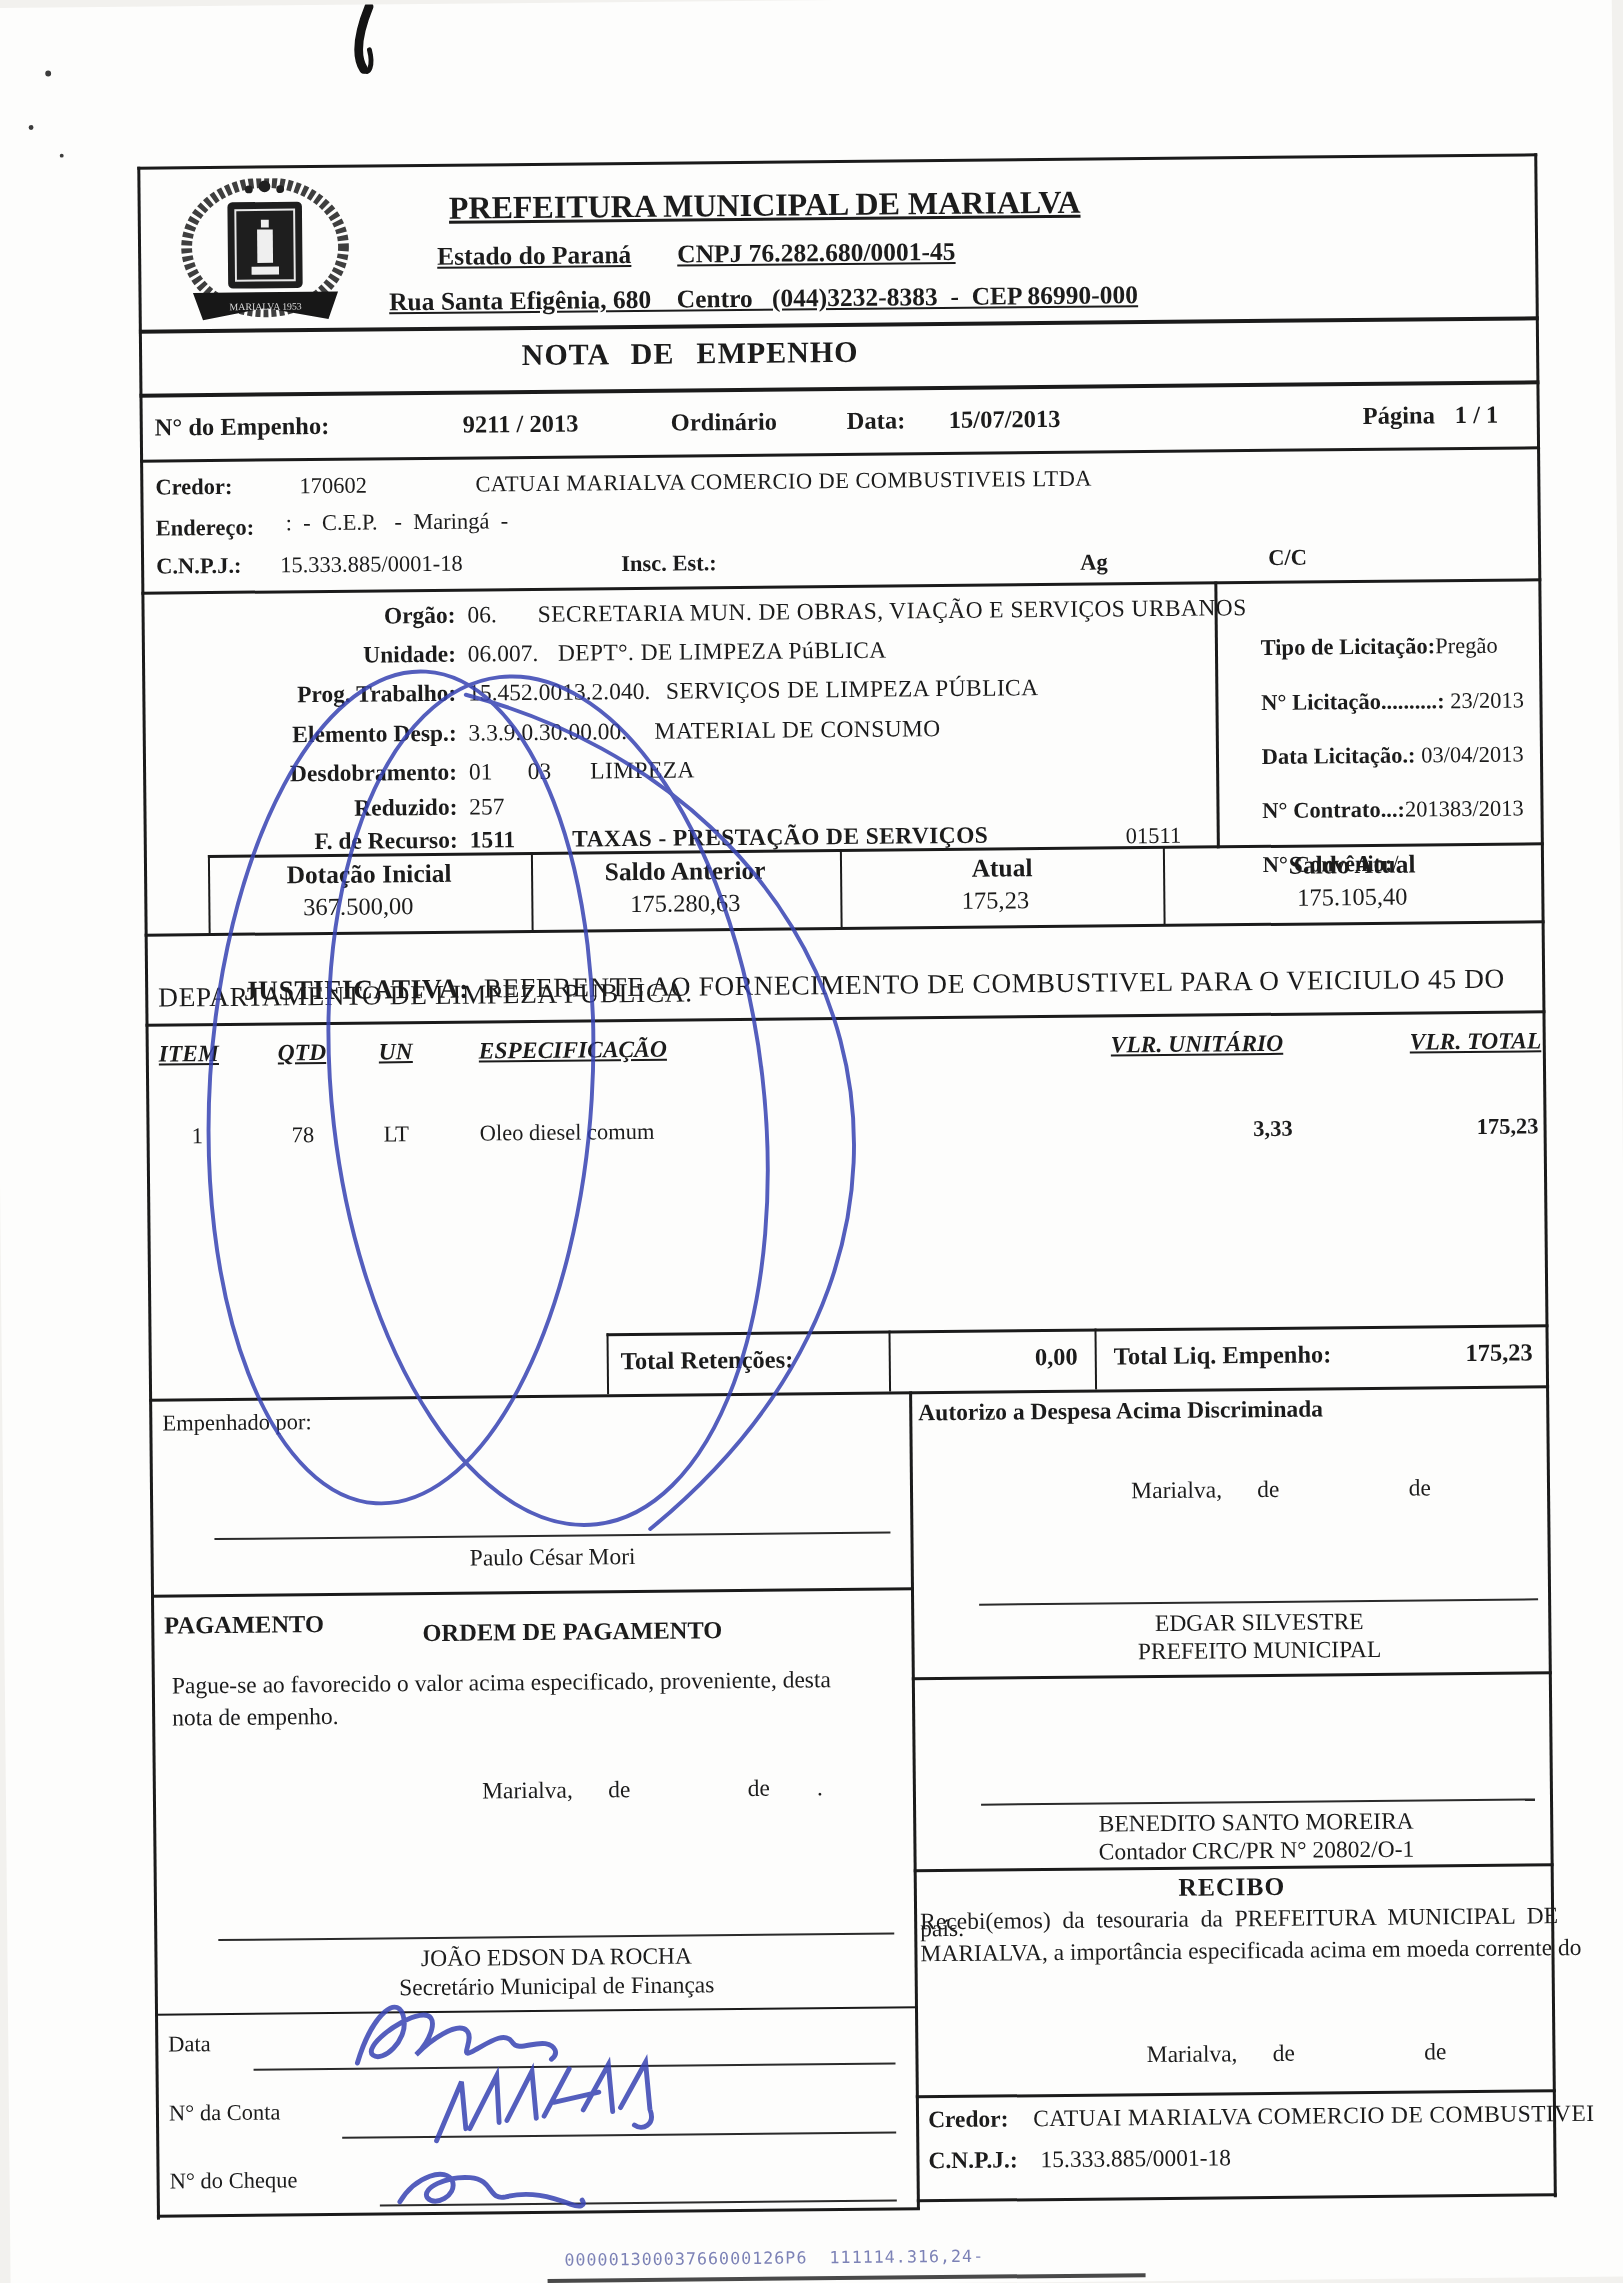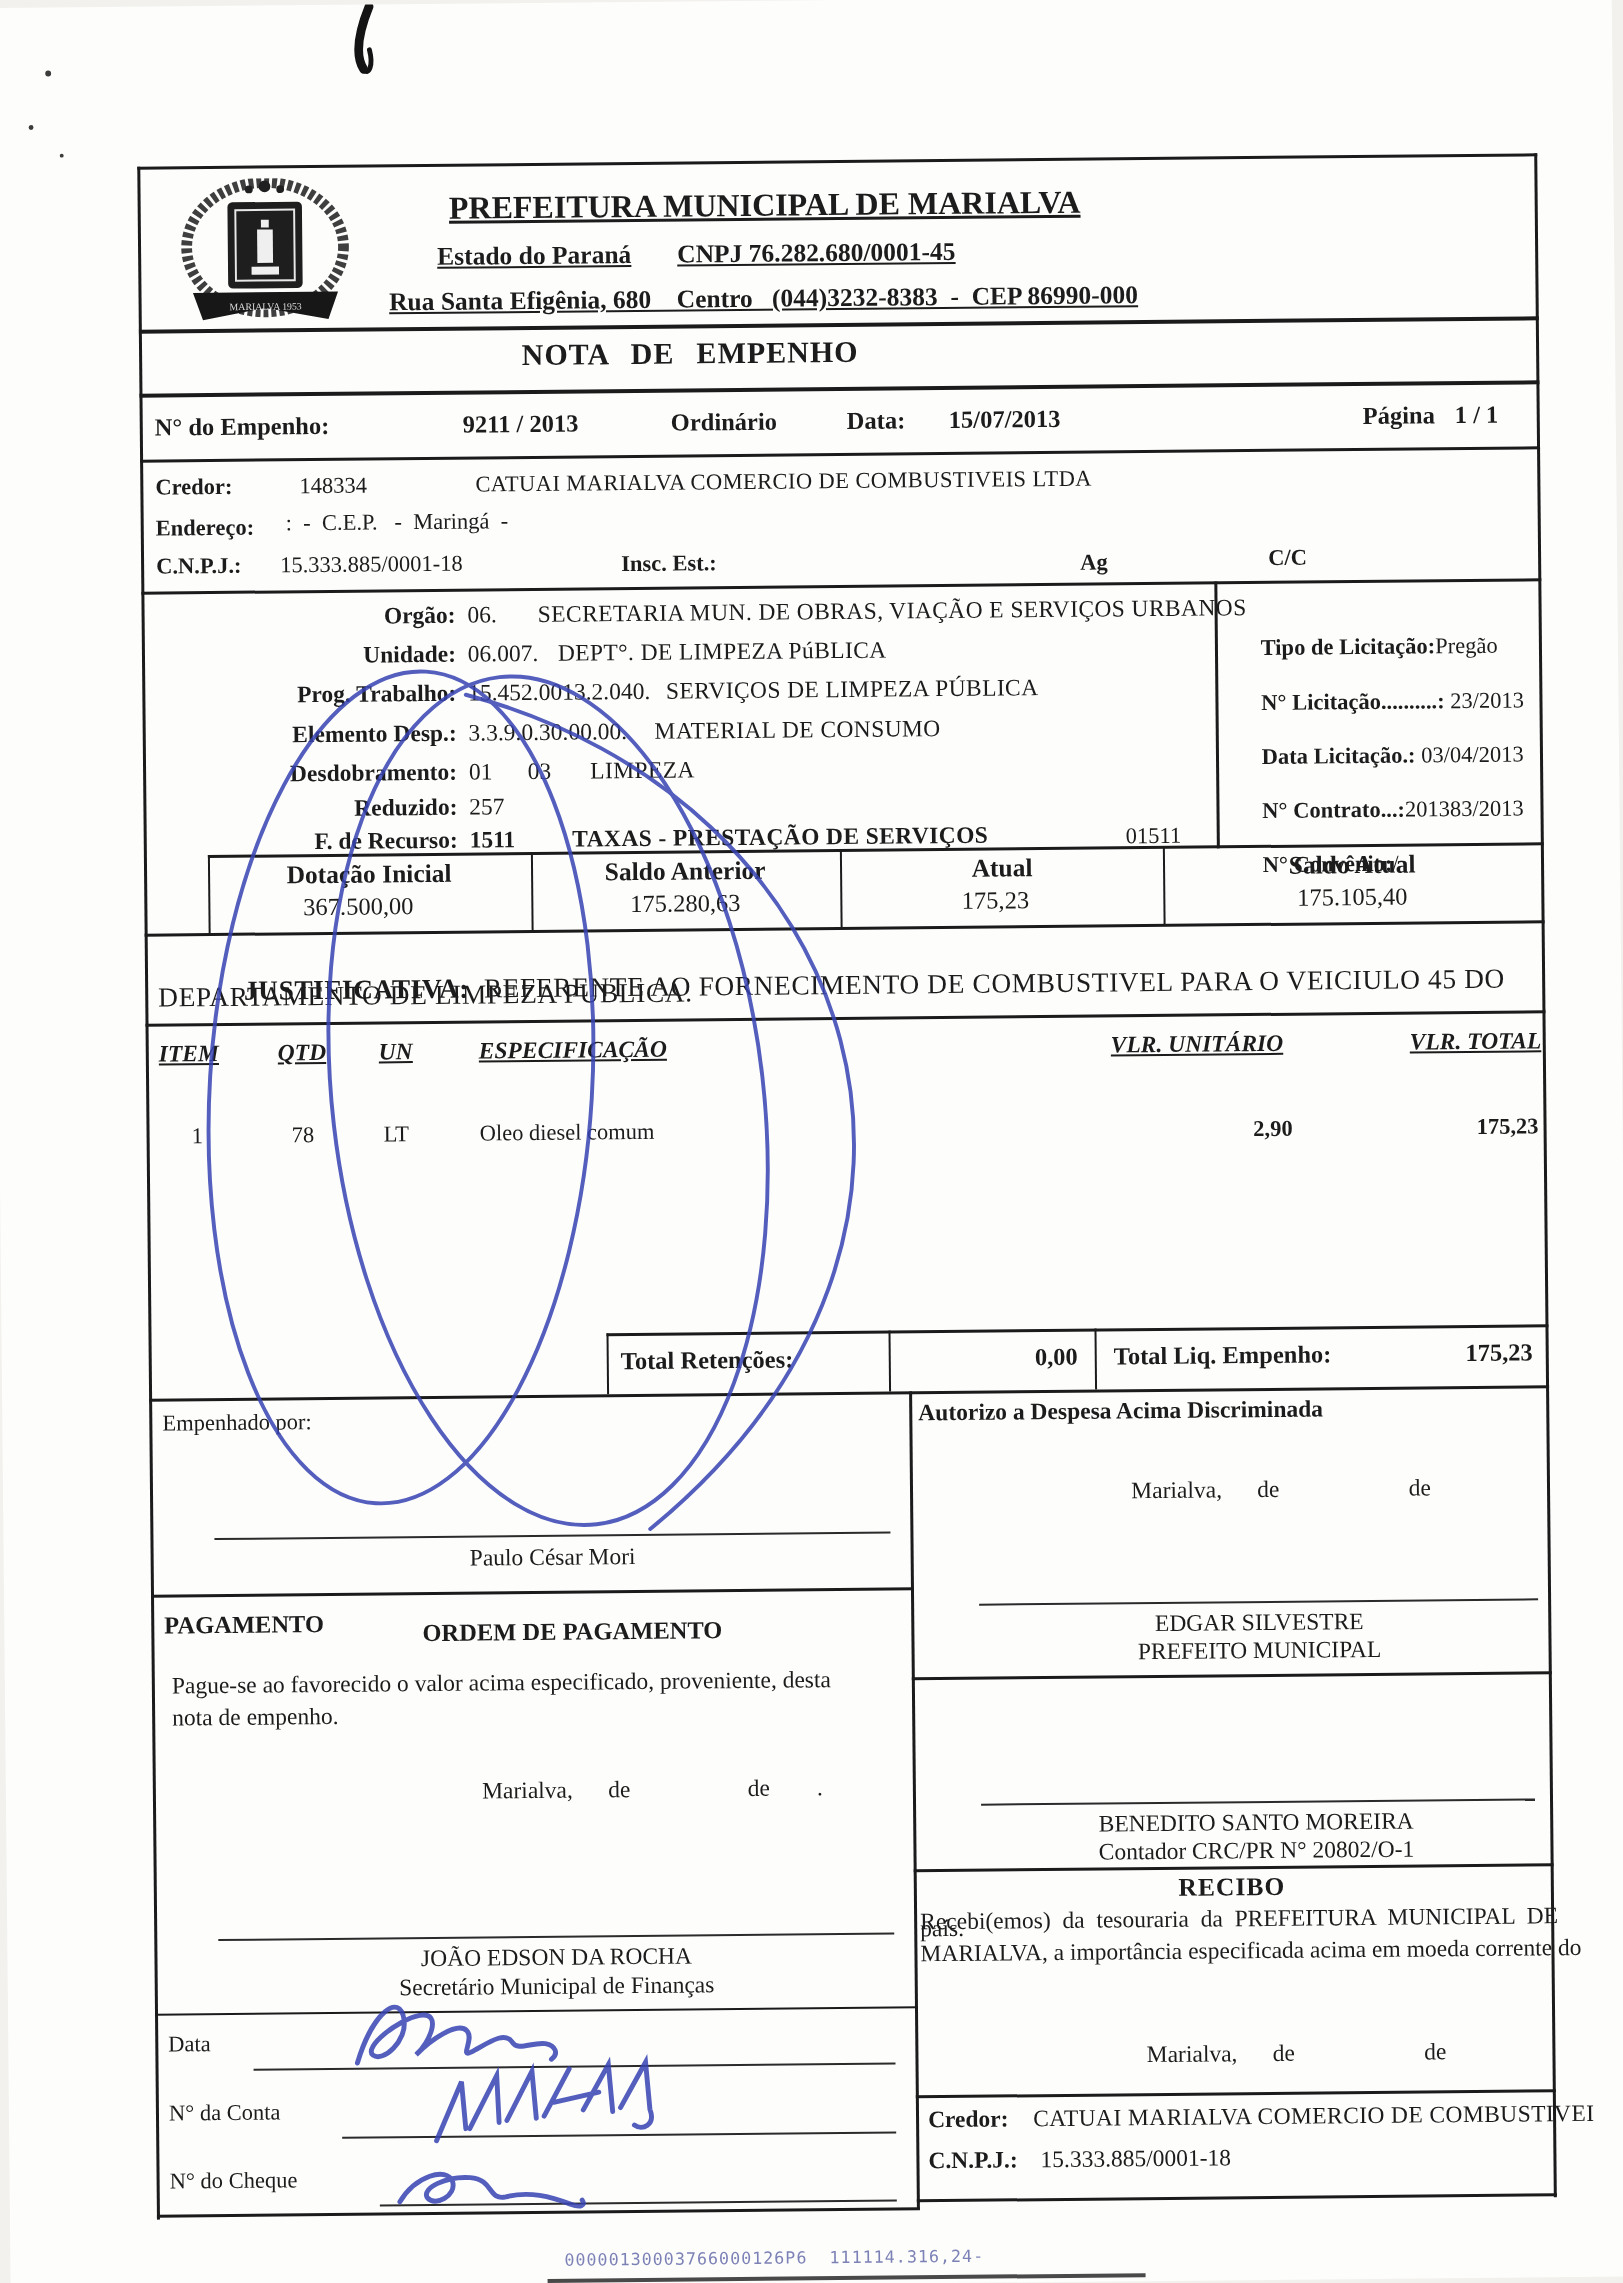--- a/index.html
+++ b/index.html
@@ -95,21 +95,21 @@
     <div class="abs b serif25" style="left:470px;top:407px">9211 / 2013</div>
     <div class="abs b serif25" style="left:678px;top:407px">Ordinário</div>
     <div class="abs b serif25" style="left:854px;top:407px">Data:</div>
     <div class="abs b serif25" style="left:956px;top:407px">15/07/2013</div>
     <div class="abs b serif25" style="left:1370px;top:407px">Página</div>
     <div class="abs b serif25" style="left:1462px;top:407px">1 / 1</div>
   </div>
 
   <div>
     <div class="abs b serif23" style="left:162px;top:468px">Credor:</div>
-    <div class="abs serif23" style="left:306px;top:468px">148334</div>
+    <div class="abs serif23" style="left:306px;top:468px">170602</div>
     <div class="abs serif23 caps" style="left:482px;top:468px">CATUAI MARIALVA COMERCIO DE COMBUSTIVEIS LTDA</div>
     <div class="abs b serif23" style="left:162px;top:509px">Endereço:</div>
     <div class="abs serif23" style="left:292px;top:505px">:  -  C.E.P.   -  Maringá  -</div>
     <div class="abs b serif23" style="left:162px;top:547px">C.N.P.J.:</div>
     <div class="abs serif23" style="left:286px;top:547px">15.333.885/0001-18</div>
     <div class="abs b serif23" style="left:627px;top:549px">Insc. Est.:</div>
     <div class="abs b serif23" style="left:1086px;top:552px">Ag</div>
     <div class="abs b serif23" style="left:1274px;top:549px">C/C</div>
   </div>
 
@@ -193,21 +193,21 @@
     <div class="abs b i u serif24" style="left:279px;top:1034px">QTD</div>
     <div class="abs b i u serif24" style="left:380px;top:1034px">UN</div>
     <div class="abs b i u serif24" style="left:480px;top:1034px">ESPECIFICAÇÃO</div>
     <div class="abs b i u serif24" style="left:1112px;top:1034px">VLR. UNITÁRIO</div>
     <div class="abs b i u serif24" style="left:1411px;top:1034px">VLR. TOTAL</div>
     <div>
       <div class="abs serif23" style="left:192px;top:1117px">1</div>
       <div class="abs serif23" style="left:292px;top:1117px">78</div>
       <div class="abs serif23" style="left:384px;top:1117px">LT</div>
       <div class="abs serif23" style="left:480px;top:1117px">Oleo diesel comum</div>
-      <div class="abs b serif23 rt" style="left:1215px;top:1120px;width:78px">2,90</div>
+      <div class="abs b serif23 rt" style="left:1215px;top:1120px;width:78px">3,33</div>
       <div class="abs b serif23 rt" style="left:1441px;top:1120px;width:98px">175,23</div>
     </div>
   </div>
 
   <div>
     <div class="abs b serif25" style="left:619px;top:1345px">Total Retenções:</div>
     <div class="abs b serif25 rt" style="left:970px;top:1345px;width:106px">0,00</div>
     <div class="abs b serif25" style="left:1112px;top:1345px">Total Liq. Empenho:</div>
     <div class="abs b serif25 rt" style="left:1431px;top:1345px;width:100px">175,23</div>
   </div>

